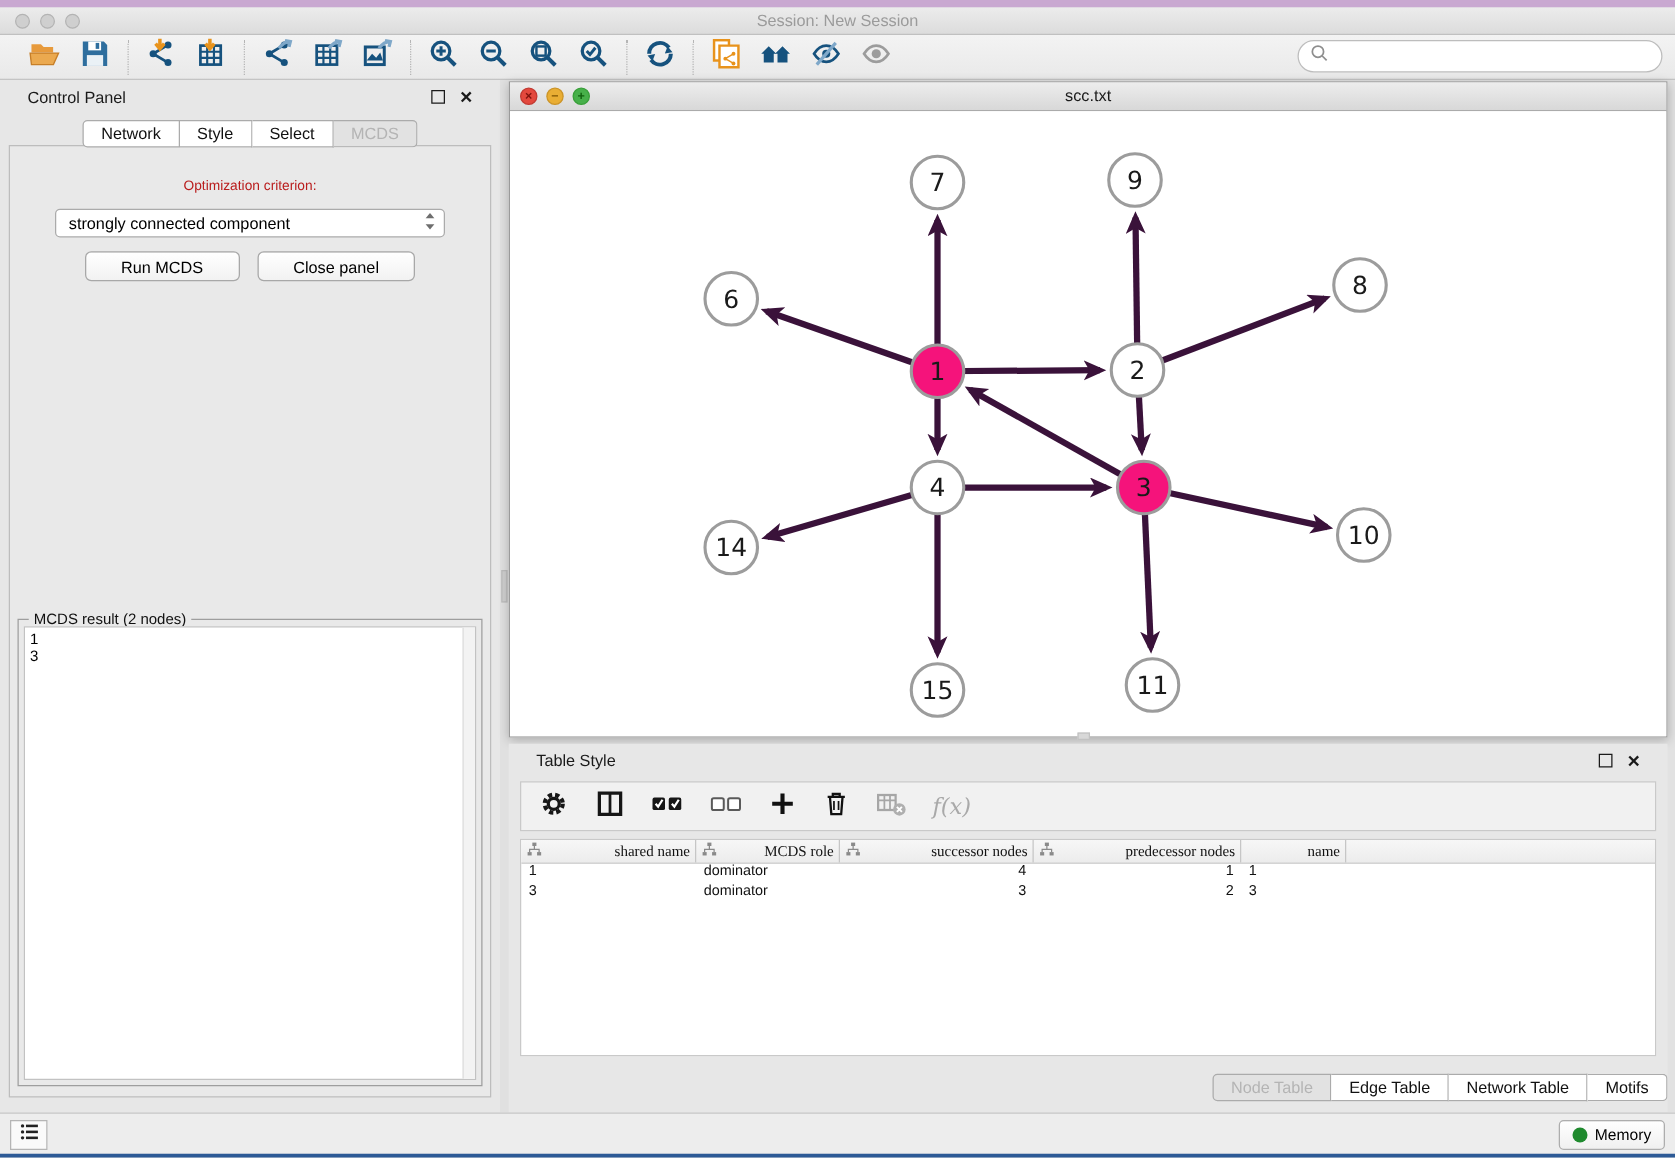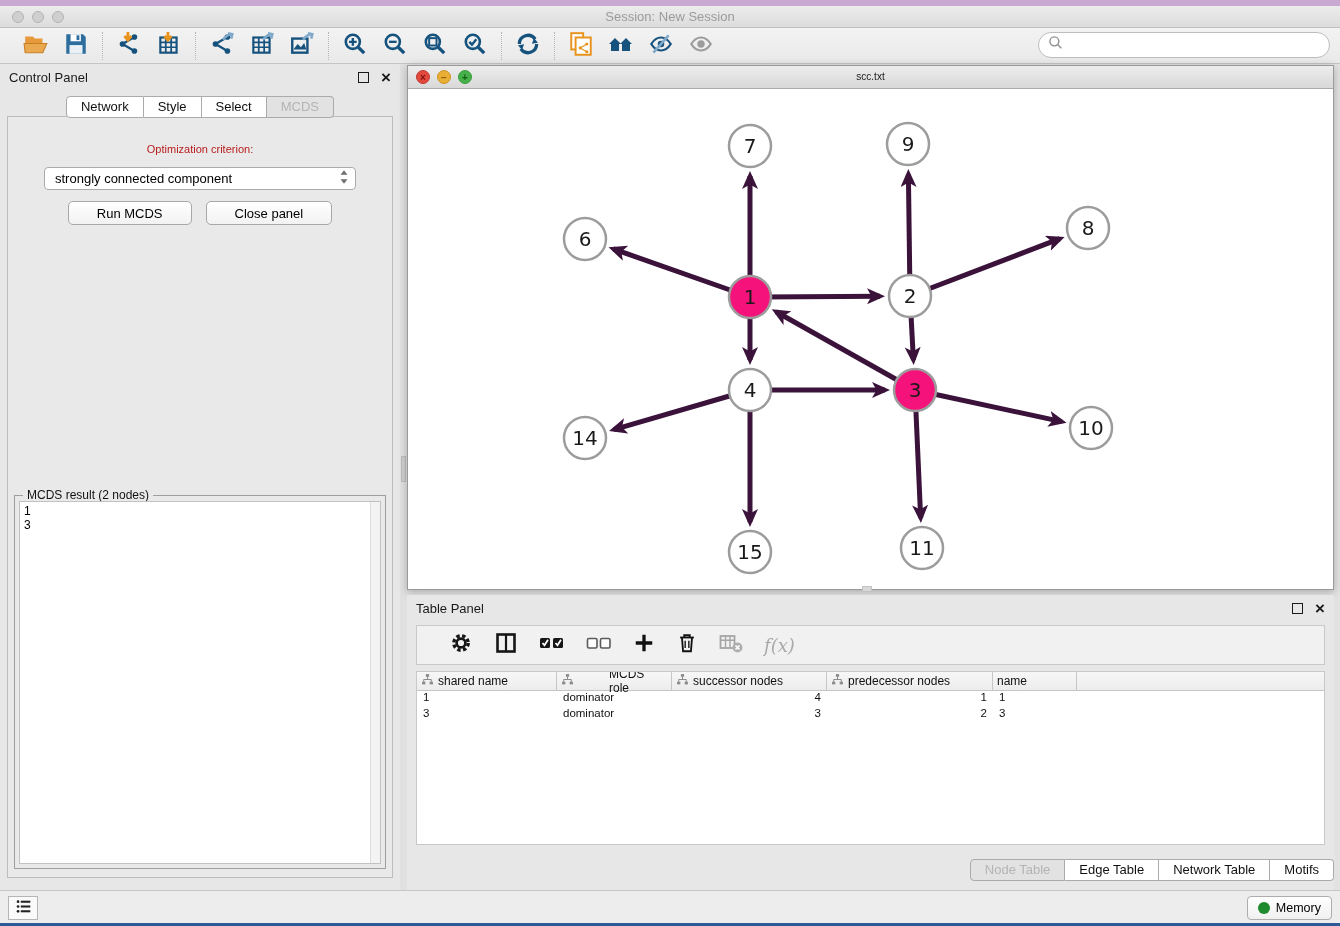--- a/index.html
+++ b/index.html
@@ -22,21 +22,21 @@
   .tb-group { display:flex; align-items:center; gap:8px; padding:0 10px; }
   .tb-sep { width:1px; height:28px; border-left:1px dotted #B5B5B5; }
   .tb-btn { width:32px; height:30px; display:flex; align-items:center; justify-content:center; cursor:pointer; }
   .search-wrap { position:absolute; right:10px; top:32px; width:292px; height:26px;
     background:#fff; border:1px solid #BDBDBD; border-radius:13px;
     display:flex; align-items:center; padding-left:8px; gap:4px; }
   .search-input { border:none; outline:none; flex:1; font-size:12px; background:transparent; height:20px; }
 
   
   .control-panel { left:0; top:64px; width:400px; height:826px; background:#E7E7E7; }
-  .panel-header { height:26px; display:flex; align-items:center; padding:0 9px; font-size:13px; color:#1A1A1A;text-align:center; }
+  .panel-header { height:26px; display:flex; align-items:center; padding:0 22px; font-size:13px; color:#1A1A1A;text-align:center; }
   .panel-header .spacer { flex:1; }
   .float-ico { width:11px; height:11px; border:1.5px solid #1A1A1A; margin-right:12px; cursor:pointer; }
   .close-ico { font-size:17px; font-weight:bold; color:#1A1A1A; line-height:11px; cursor:pointer; }
   .cp-tabs { position:absolute; left:0; top:32px; width:100%; display:flex; justify-content:center; z-index:3; }
   .tab { height:22px; line-height:20px; padding:0 14px; font-size:13px; background:#fff;
     border:1px solid #ABABAB; border-left:none; color:#111; cursor:pointer; }
   .tab:first-child { border-left:1px solid #ABABAB; border-radius:4px 0 0 4px; }
   .tab:last-child { border-radius:0 4px 4px 0; }
   .tab.active { background:#E2E2E2; color:#B4B4B4; }
   .cp-content { position:absolute; left:7px; right:7px; top:52px; bottom:12px;
@@ -70,37 +70,37 @@
   .net-window { left:407px; top:65px; width:927px; height:525px; background:#fff;
     border:1px solid #9A9A9A; box-shadow:0 2px 8px rgba(0,0,0,.25); }
   .net-titlebar { height:23px; background:linear-gradient(#EDEDED,#D8D8D8);
     border-bottom:1px solid #ABABAB; position:relative; }
   .lights { position:absolute; left:8px; top:4px; display:flex; gap:7px; }
   .light { width:14px; height:14px; border-radius:50%; font-size:10px; font-weight:bold;
     display:flex; align-items:center; justify-content:center; cursor:pointer; }
   .light.red { background:#E3483D; color:#7E120C; border:1px solid #C23931; }
   .light.yellow { background:#E9AE34; color:#8A5D08; border:1px solid #CC9427; }
   .light.green { background:#47B04A; color:#10610F; border:1px solid #389F39; }
-  .net-title { text-align:center; font-size:10px; line-height:21px; color:#1A1A1A; }
+  .net-title { text-align:center; font-size:13px; line-height:21px; color:#1A1A1A; }
   .net-canvas { position:absolute; left:0; top:23px; right:0; bottom:0; background:#fff; }
 
   
   .table-panel { left:407px; top:595px; width:927px; height:295px; background:#E7E7E7; }
   .tp-toolbar { position:absolute; left:9px; right:9px; top:30px; height:40px;
     background:#F1F1F1; border:1px solid #C9C9C9; display:flex; align-items:center;
-    gap:21px; padding-left:32px; }
+    gap:21px; padding-left:14px; }
   .tp-ico { display:flex; align-items:center; justify-content:center; cursor:pointer; }
   .fx { font-family:"DejaVu Serif", serif; font-style:italic; font-size:18px; color:#A9A9A9; }
   .tp-table { position:absolute; left:9px; right:9px; top:76px; bottom:45px;
     background:#fff; border:1px solid #C9C9C9; overflow:hidden; }
   .t-headrow { display:flex; height:19px; background:linear-gradient(#F7F7F7,#ECECEC);
     border-bottom:1px solid #C6C6C6; }
   .t-hcell { display:flex; align-items:center; border-right:1px solid #C6C6C6;
     font-size:12px; color:#111; padding:0 4px; gap:4px; }
-  .t-hlabel { flex:1; text-align:left; }
+  .t-hlabel { flex:1; text-align:right;font-family:Liberation Serif, serif; }
   .t-row { display:flex; height:16px; font-size:11.5px; color:#111; cursor:default; }
   .t-cell { padding:0 6px; overflow:hidden; white-space:nowrap; }
   .table-tabs { position:absolute; left:0; right:0; bottom:9px; display:flex; justify-content:flex-end; }
   .memory-btn { position:absolute; right:8px; top:5px; height:24px; padding:0 10px;
     background:linear-gradient(#FFF,#F0F0F0); border:1px solid #ADADAD; border-radius:4px;
     display:flex; align-items:center; gap:6px; font-size:12.5px; cursor:pointer; }
   .mem-dot { width:12px; height:12px; border-radius:50%; background:#1F8A2E; }
 
   
   .status-bar { left:0; bottom:3px; width:1340px; height:33px; background:#EDEDED;
@@ -394,21 +394,21 @@
       </svg>
   </div>
 </div>
 
 <div class="abs" style="left:407px; top:590px; width:927px; height:5px;">
   <div class="h-grip"></div>
 </div>
 
 <div class="abs table-panel">
   <div class="panel-header">
-    <span>Table Panel</span>
+    <span>Table Style</span>
     <span class="spacer"></span>
     <span class="float-ico"></span>
     <span class="close-ico">×</span>
   </div>
   <div class="tp-toolbar" id="table-toolbar">
       <div class="tp-ico">
         <span><svg width="24" height="24" viewBox="0 0 24 24">
             <circle cx="12" cy="12" r="7.2" fill="none" stroke="#161616" stroke-width="3.4" stroke-dasharray="3.4 2.4"></circle>
             <circle cx="12" cy="12" r="4.4" fill="none" stroke="#161616" stroke-width="2.6"></circle>
           </svg></span>

